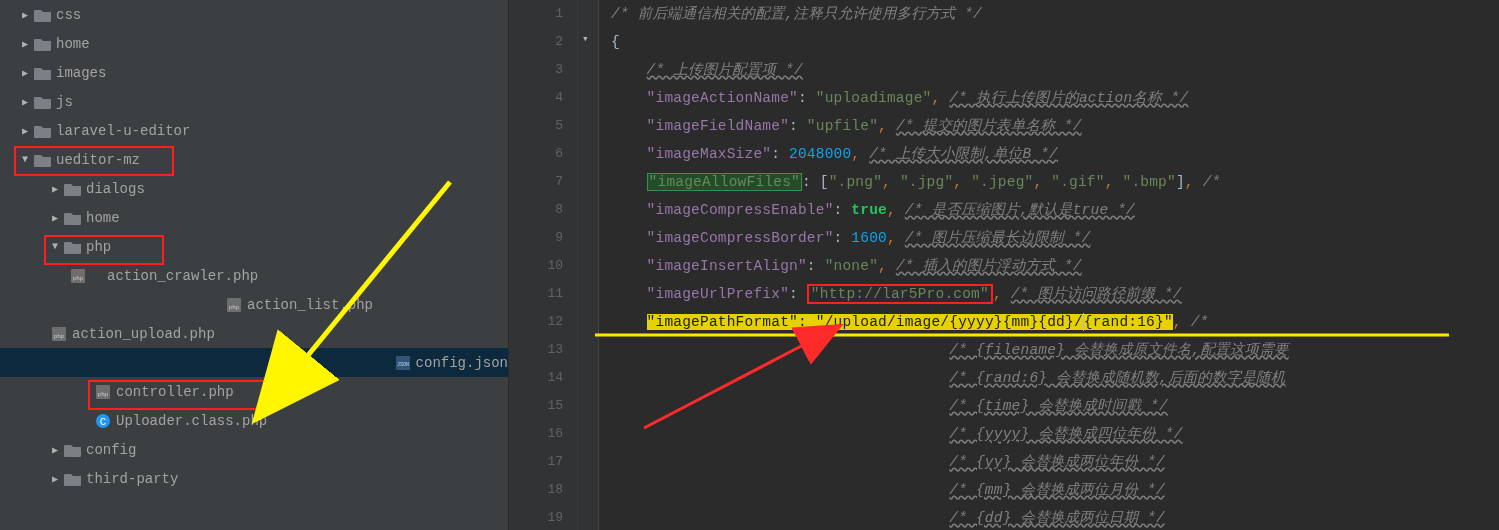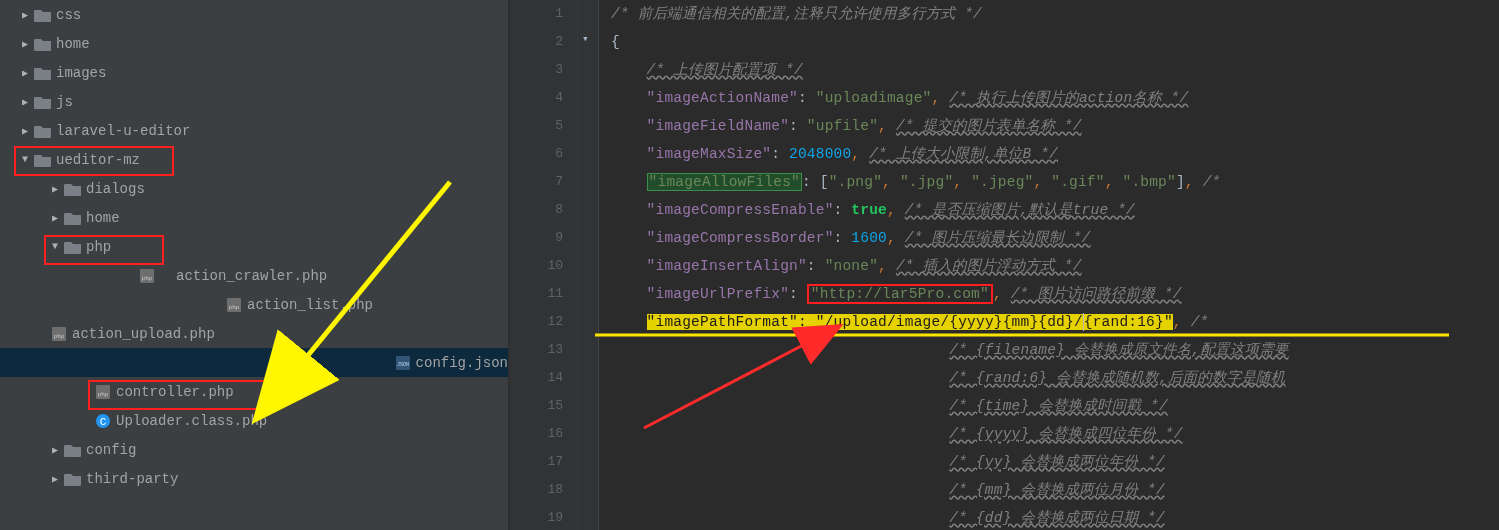--- a/index.html
+++ b/index.html
@@ -149,21 +149,21 @@
       </div>
       <div class="tree-row" style="padding-left: 48px;">
         <span class="arrow">▼</span>
         <span class="icon">
           <svg class="folder-icon" width="18" height="14" viewBox="0 0 18 14">
             <path d="M1 2h6l2 2h8v9a1 1 0 0 1-1 1H1a1 1 0 0 1-1-1V3a1 1 0 0 1 1-1Z"></path>
           </svg>
         </span>
         <span class="node-label">php</span>
       </div>
-      <div class="tree-row" style="padding-left: 106px; gap: 16px;">
+      <div class="tree-row" style="padding-left: 37px; gap: 16px;">
         <span class="arrow blank">▶</span>
         <span class="icon">
           <svg class="file-icon" width="16" height="16" viewBox="0 0 16 16">
             <rect x="1" y="1" width="14" height="14" rx="1"></rect>
             <text x="8" y="12" text-anchor="middle" fill="#cfcfcf" font-size="6">php</text>
           </svg>
         </span>
         <span class="node-label">action_crawler.php</span>
       </div>
       <div class="tree-row" style="padding-left: 74px; justify-content: center;">

